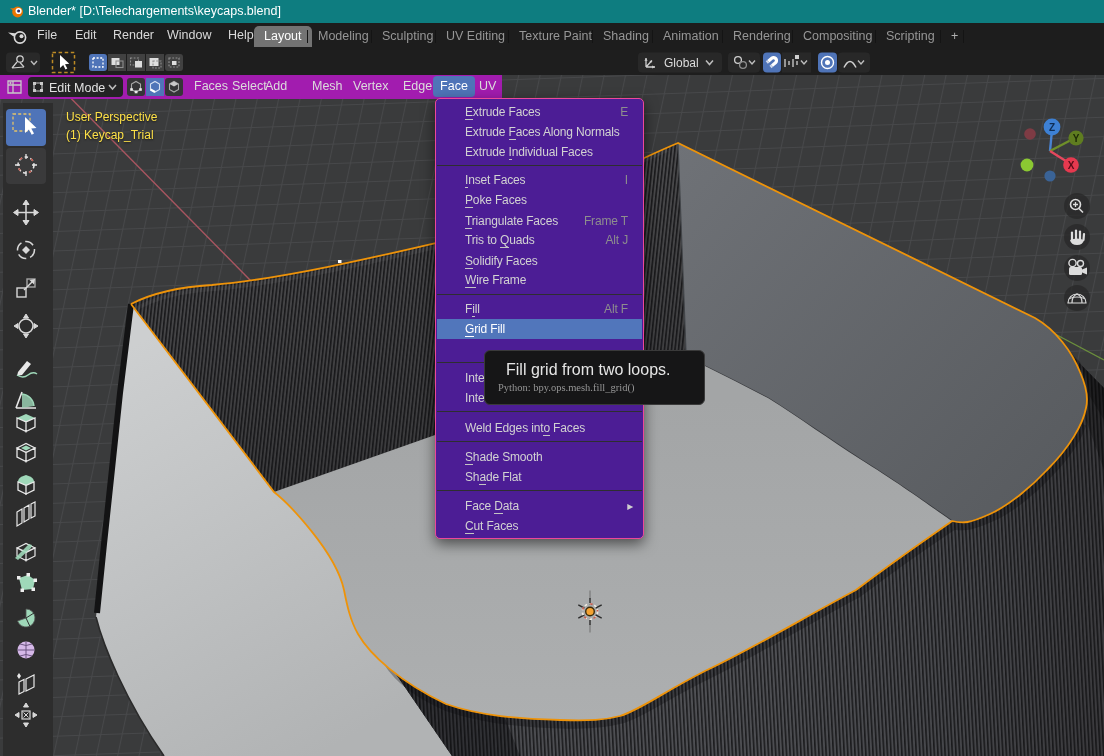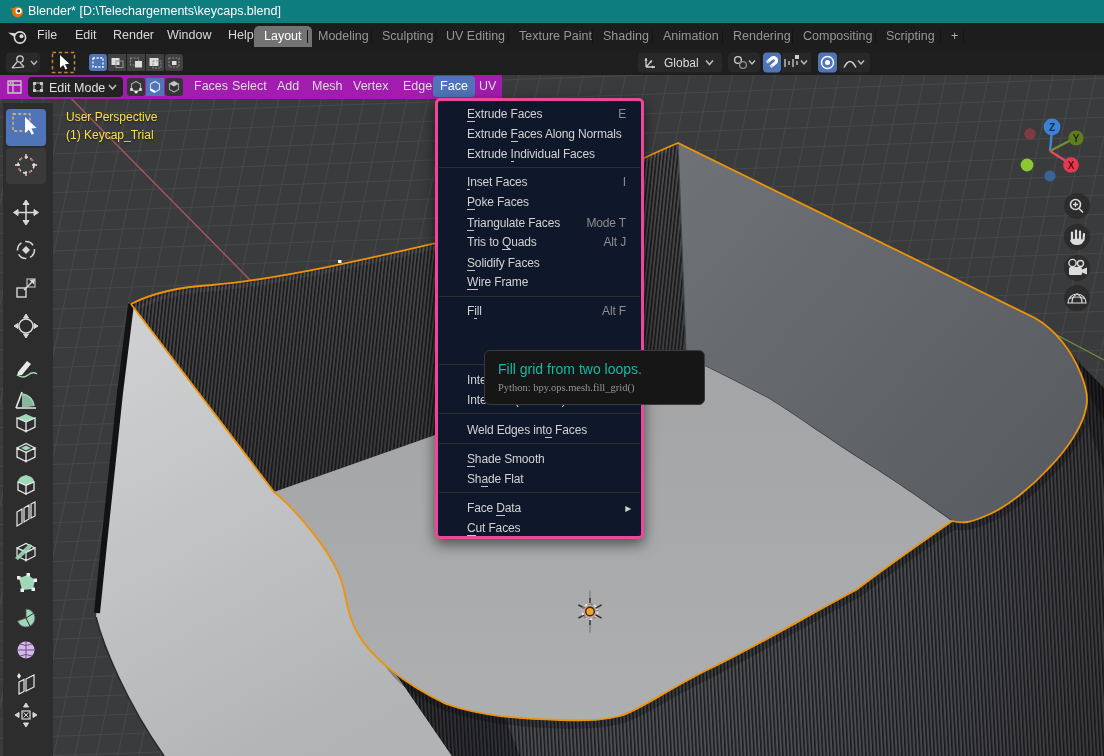--- a/index.html
+++ b/index.html
@@ -10,33 +10,33 @@
   #titlebar .t{left:28px;top:4px;color:#fff;font-size:12.5px;}
   #menubar{left:0;top:23px;width:1104px;height:27px;background:#1d1d1d;z-index:6;text-align:center;}
   .mitem{top:5px;color:#d9d9d9;font-size:12.5px;}
   .tab{top:3px;height:21px;line-height:21px;font-size:12.5px;color:#969696;padding:0 10px;}
   .tabsep{top:7px;width:1px;height:13px;background:#141414;}
   #toolrow{left:0;top:50px;width:1104px;height:25px;background:#1e1e1e;z-index:6;}
   #vphead{left:0;top:75px;width:502px;height:24px;background:#a21caf;z-index:5;}
   .hmenu{top:4px;color:#dcdcdc;font-size:12.5px;}
   #ovl1,#ovl2{color:#fde047;font-size:12px;z-index:4;text-shadow:0 1px 2px rgba(0,0,0,.6);}
   
-  #menu{left:435px;top:98px;width:209px;height:441px;background:#0f172a;
-        border:3px solid #ec4899;border-radius:5px;z-index:10;box-sizing:border-box;
+  #menu{left:435px;top:98px;width:209px;height:441px;background:#4c1d95;
+        border:1px solid #ec4899;border-radius:5px;z-index:10;box-sizing:border-box;
         box-shadow:0 5px 14px rgba(0,0,0,.55);}
   .mi{position:absolute;left:1px;right:1px;height:20px;line-height:20px;color:#d2d2d2;
       font-size:12px;letter-spacing:-0.15px;padding-left:28px;}
   .mi .sc{position:absolute;right:14px;color:#8e8e8e;}
   .mi u{text-decoration:none;border-bottom:1px solid #c4c4c4;padding-bottom:0px;}
   .hl{background:#5176bb;color:#fff;}
   .hl u{border-bottom-color:#fff;}
   .msep{position:absolute;left:1px;right:1px;height:1px;background:#2e2e30;}
   #tooltip{left:484px;top:350px;width:221px;height:55px;background:#161617;
            border:1px solid #3a3a3a;border-radius:6px;z-index:12;box-sizing:border-box;}
-  #tooltip .l1{position:absolute;left:13px;top:10px;color:#14b8a6;font-size:14px;white-space:nowrap;}
+  #tooltip .l1{position:absolute;left:21px;top:10px;color:#e5e5e5;font-size:16px;white-space:nowrap;}
   #tooltip .l2{position:absolute;left:13px;top:31px;color:#959595;font-size:10.5px;
                font-family:Liberation Serif, serif;white-space:nowrap;}
 </style>
 </head>
 <body>
 
 <svg id="vp" class="abs" style="left:0;top:0;z-index:1" width="1104" height="756" viewBox="0 0 1104 756">
 <defs>
   <pattern id="gridA" width="8" height="19.4" patternUnits="userSpaceOnUse" patternTransform="rotate(-2)">
     <rect width="8" height="19.4" fill="none"></rect>
@@ -384,43 +384,44 @@
   <rect x="139.2" y="13.2" width="2.6" height="2.6" fill="#ececec"></rect>
   <rect x="146" y="3" width="18" height="18" fill="#4f74b8"></rect>
   <path d="M150.5,9 L155,6.5 L159.5,9 L159.5,14.5 L155,17 L150.5,14.5 Z" stroke="#d5dff2" stroke-width="1.1" fill="none"></path>
   <path d="M150.5,14.5 L155,17" stroke="#fff" stroke-width="2.2"></path>
   <rect x="165" y="3" width="18" height="18" rx="3" fill="#353537"></rect>
   <path d="M169.5,9 L174,6.5 L178.5,9 L178.5,14.5 L174,17 L169.5,14.5 Z" stroke="#a8a8a8" stroke-width="1.1" fill="none"></path>
   <path d="M169.5,9 L174,11.5 L178.5,9 L174,6.5 Z" fill="#c9c9c9"></path>
  </svg>
  <div class="abs hmenu" style="left:194px">Faces</div>
  <div class="abs hmenu" style="left:232px">Select</div>
- <div class="abs hmenu" style="left:277px">Add</div>
+ <div class="abs hmenu" style="left:265px">Add</div>
  <div class="abs hmenu" style="left:312px">Mesh</div>
  <div class="abs hmenu" style="left:353px">Vertex</div>
  <div class="abs hmenu" style="left:403px">Edge</div>
  <div class="abs" style="left:433px;top:1px;width:42px;height:21px;background:#4f74b8;border-radius:4px;color:#fff;font-size:12.5px;text-align:center;line-height:21px">Face</div>
  <div class="abs hmenu" style="left:479px">UV</div>
 </div>
 <div id="ovl1" class="abs" style="left:66px;top:110px">User Perspective</div>
 <div id="ovl2" class="abs" style="left:66px;top:128px">(1) Keycap_Trial</div>
 
 <div id="menu" class="abs">
   <div class="mi" style="top:3px"><u>E</u>xtrude Faces<span class="sc">E</span></div>
   <div class="mi" style="top:23px">Extrude <u>F</u>aces Along Normals</div>
   <div class="mi" style="top:43px">Extrude <u>I</u>ndividual Faces</div>
   <div class="msep" style="top:66px"></div>
   <div class="mi" style="top:71px"><u>I</u>nset Faces<span class="sc">I</span></div>
   <div class="mi" style="top:91px"><u>P</u>oke Faces</div>
-  <div class="mi" style="top:112px"><u>T</u>riangulate Faces<span class="sc">Mode T</span></div>
+  <div class="mi" style="top:112px"><u>T</u>riangulate Faces<span class="sc">Frame T</span></div>
   <div class="mi" style="top:131px">Tris to <u>Q</u>uads<span class="sc">Alt J</span></div>
   <div class="mi" style="top:152px"><u>S</u>olidify Faces</div>
   <div class="mi" style="top:171px"><u>W</u>ire Frame</div>
   <div class="msep" style="top:195px"></div>
   <div class="mi" style="top:200px">F<u>i</u>ll<span class="sc">Alt F</span></div>
+  <div class="mi hl" style="top:220px"><u>G</u>rid Fill</div>
   <div class="msep" style="top:263px"></div>
   <div class="mi" style="top:269px">Intersect (Knife)</div>
   <div class="mi" style="top:289px">Intersect (Boolean)</div>
   <div class="msep" style="top:312px"></div>
   <div class="mi" style="top:319px">Weld Edges int<u>o</u> Faces</div>
   <div class="msep" style="top:342px"></div>
   <div class="mi" style="top:348px"><u>S</u>hade Smooth</div>
   <div class="mi" style="top:368px">Sh<u>a</u>de Flat</div>
   <div class="msep" style="top:391px"></div>
   <div class="mi" style="top:397px">Face <u>D</u>ata<span class="sc" style="color:#cfcfcf;right:9px">▸</span></div>

